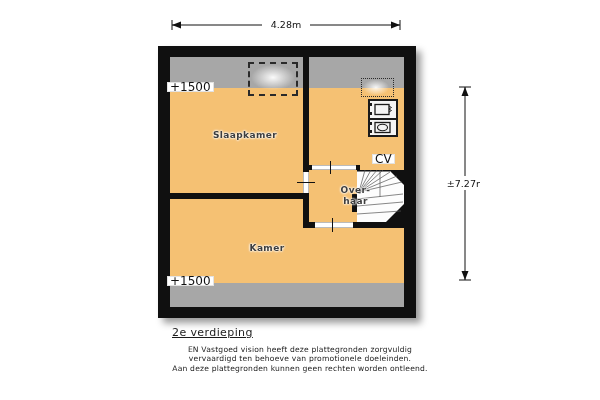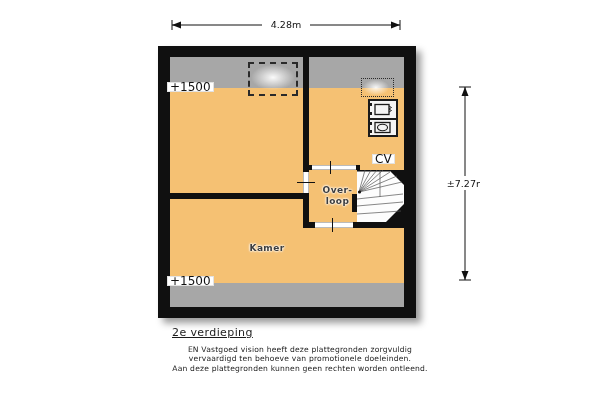--- a/index.html
+++ b/index.html
@@ -134,24 +134,25 @@
             <line x1="2" y1="22" x2="45" y2="12"></line>
             <line x1="23" y1="0" x2="23" y2="27"></line>
             <line x1="0" y1="29" x2="46" y2="24"></line>
             <line x1="0" y1="36" x2="46" y2="32"></line>
             <line x1="0" y1="44" x2="44" y2="41"></line>
           </g>
           <circle cx="2.5" cy="22" r="1.6" fill="#101010"></circle>
         </svg>
       </div>
 
+      <div class="room-label" style="left:20px;top:73px;width:110px;">Slaapkamer</div>
       <div class="room-label" style="left:32px;top:186px;width:130px;">Kamer</div>
-      <div class="room-label" style="left:145px;top:128px;width:45px;line-height:11px;">
+      <div class="room-label" style="left:139px;top:128px;width:45px;line-height:11px;padding-left:24px;">
         <span style="display:block;">Over-</span>
-        <span style="display:block;">loop</span>
+        <span style="display:block;">haar</span>
       </div>
       <div class="mini-label" style="left:202px;top:97px;">CV</div>
     </div>
 
     <div class="mini-label" style="left:9px;top:36px;">+1500</div>
     <div class="mini-label" style="left:9px;top:230px;">+1500</div>
   </div>
 
   <div id="floor-title">2e verdieping</div>
   <div id="disclaimer">

